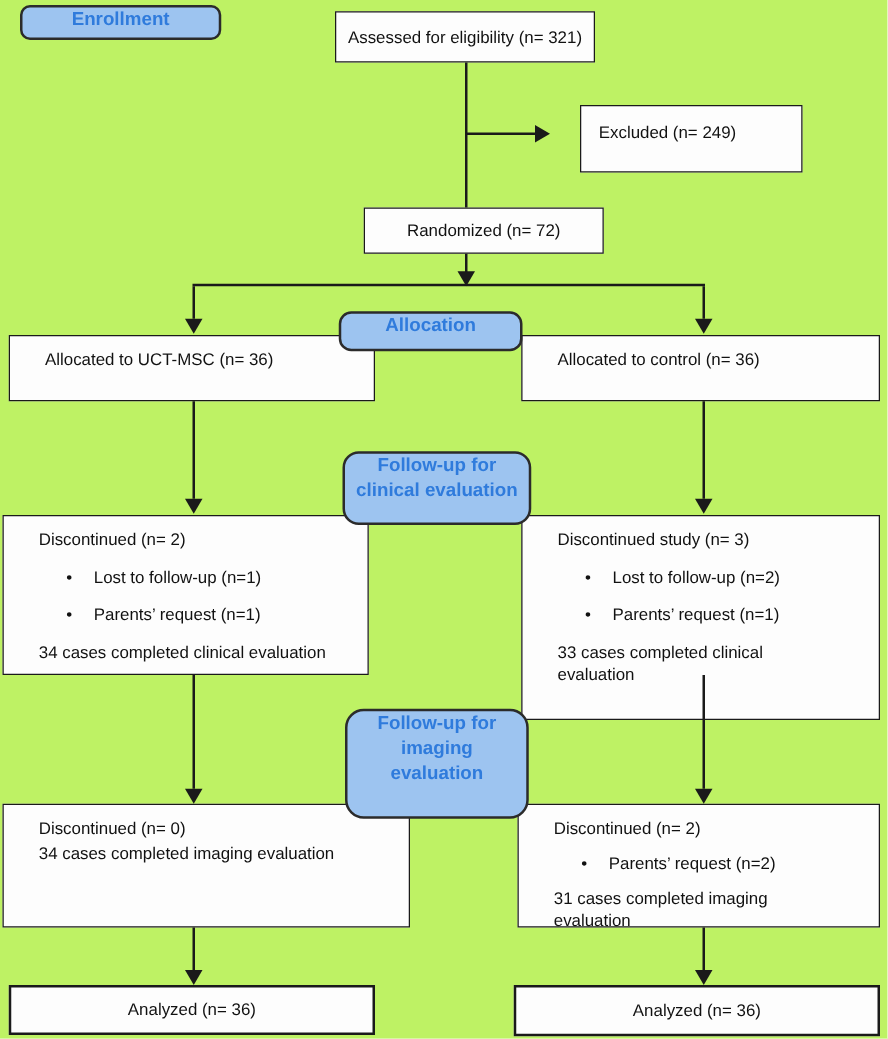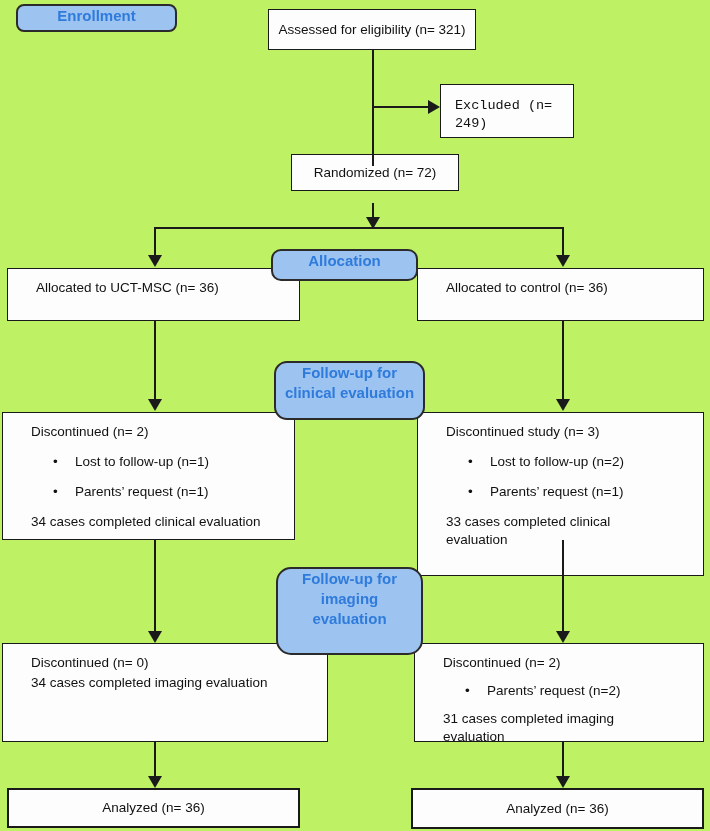--- a/index.html
+++ b/index.html
@@ -94,25 +94,25 @@
 
   <div class="line" style="left:154px; top:742px; width:2px; height:34px;"></div>
   <div class="arrow-down" style="left:148px; top:776px;"></div>
   <div class="line" style="left:562px; top:742px; width:2px; height:34px;"></div>
   <div class="arrow-down" style="left:556px; top:776px;"></div>
 
   <div class="fbox center" style="left:268px; top:9px; width:208px; height:41px;">
     <span>Assessed for eligibility (n= 321)</span>
   </div>
 
-  <div class="fbox" style="left:440px; top:84px; width:134px; height:54px; padding:12px 14px;font-family:Liberation Mono, monospace;">
+  <div class="fbox" style="left:464px; top:84px; width:178px; height:54px; padding:12px 14px;">
     <span>Excluded (n= 249)</span>
   </div>
 
-  <div class="fbox center" style="left:291px; top:154px; width:168px; height:37px;">
+  <div class="fbox center" style="left:291px; top:166px; width:192px; height:37px;">
     <span>Randomized (n= 72)</span>
   </div>
 
   <div class="fbox toppad" style="left:7px; top:268px; width:293px; height:53px;">
     <span>Allocated to UCT-MSC (n= 36)</span>
   </div>
 
   <div class="fbox toppad" style="left:417px; top:268px; width:287px; height:53px;">
     <span>Allocated to control (n= 36)</span>
   </div>

